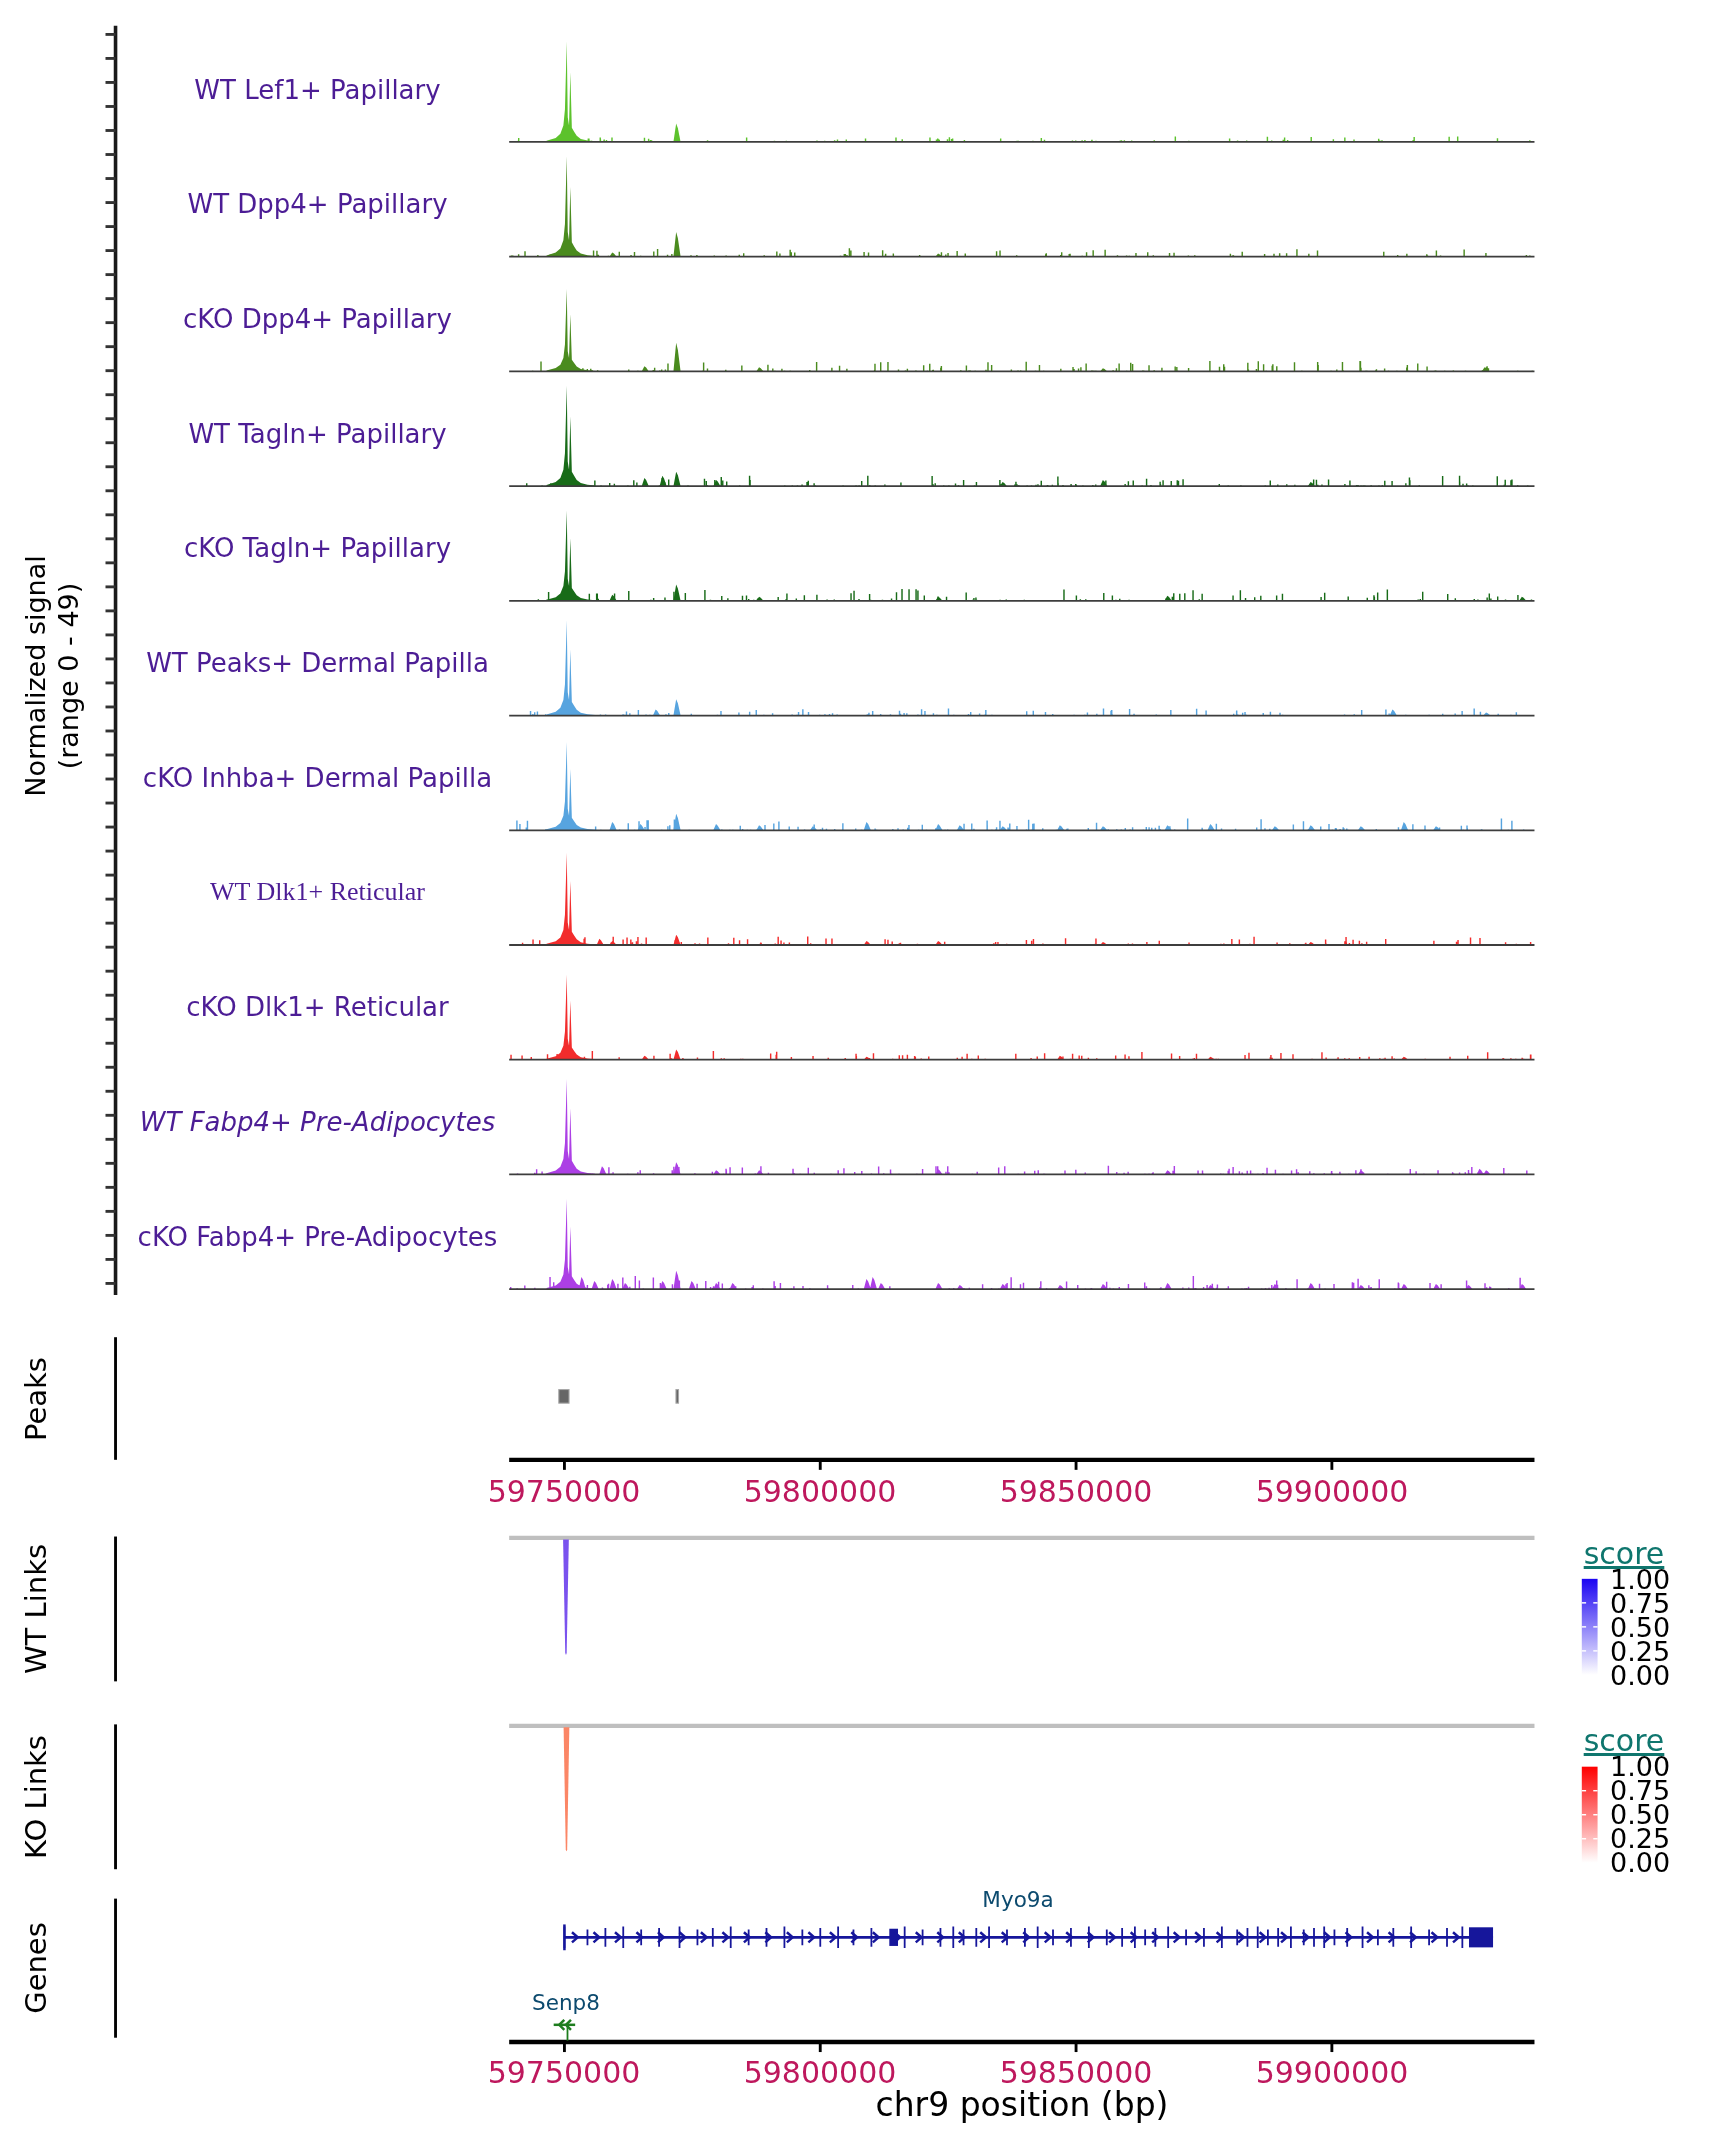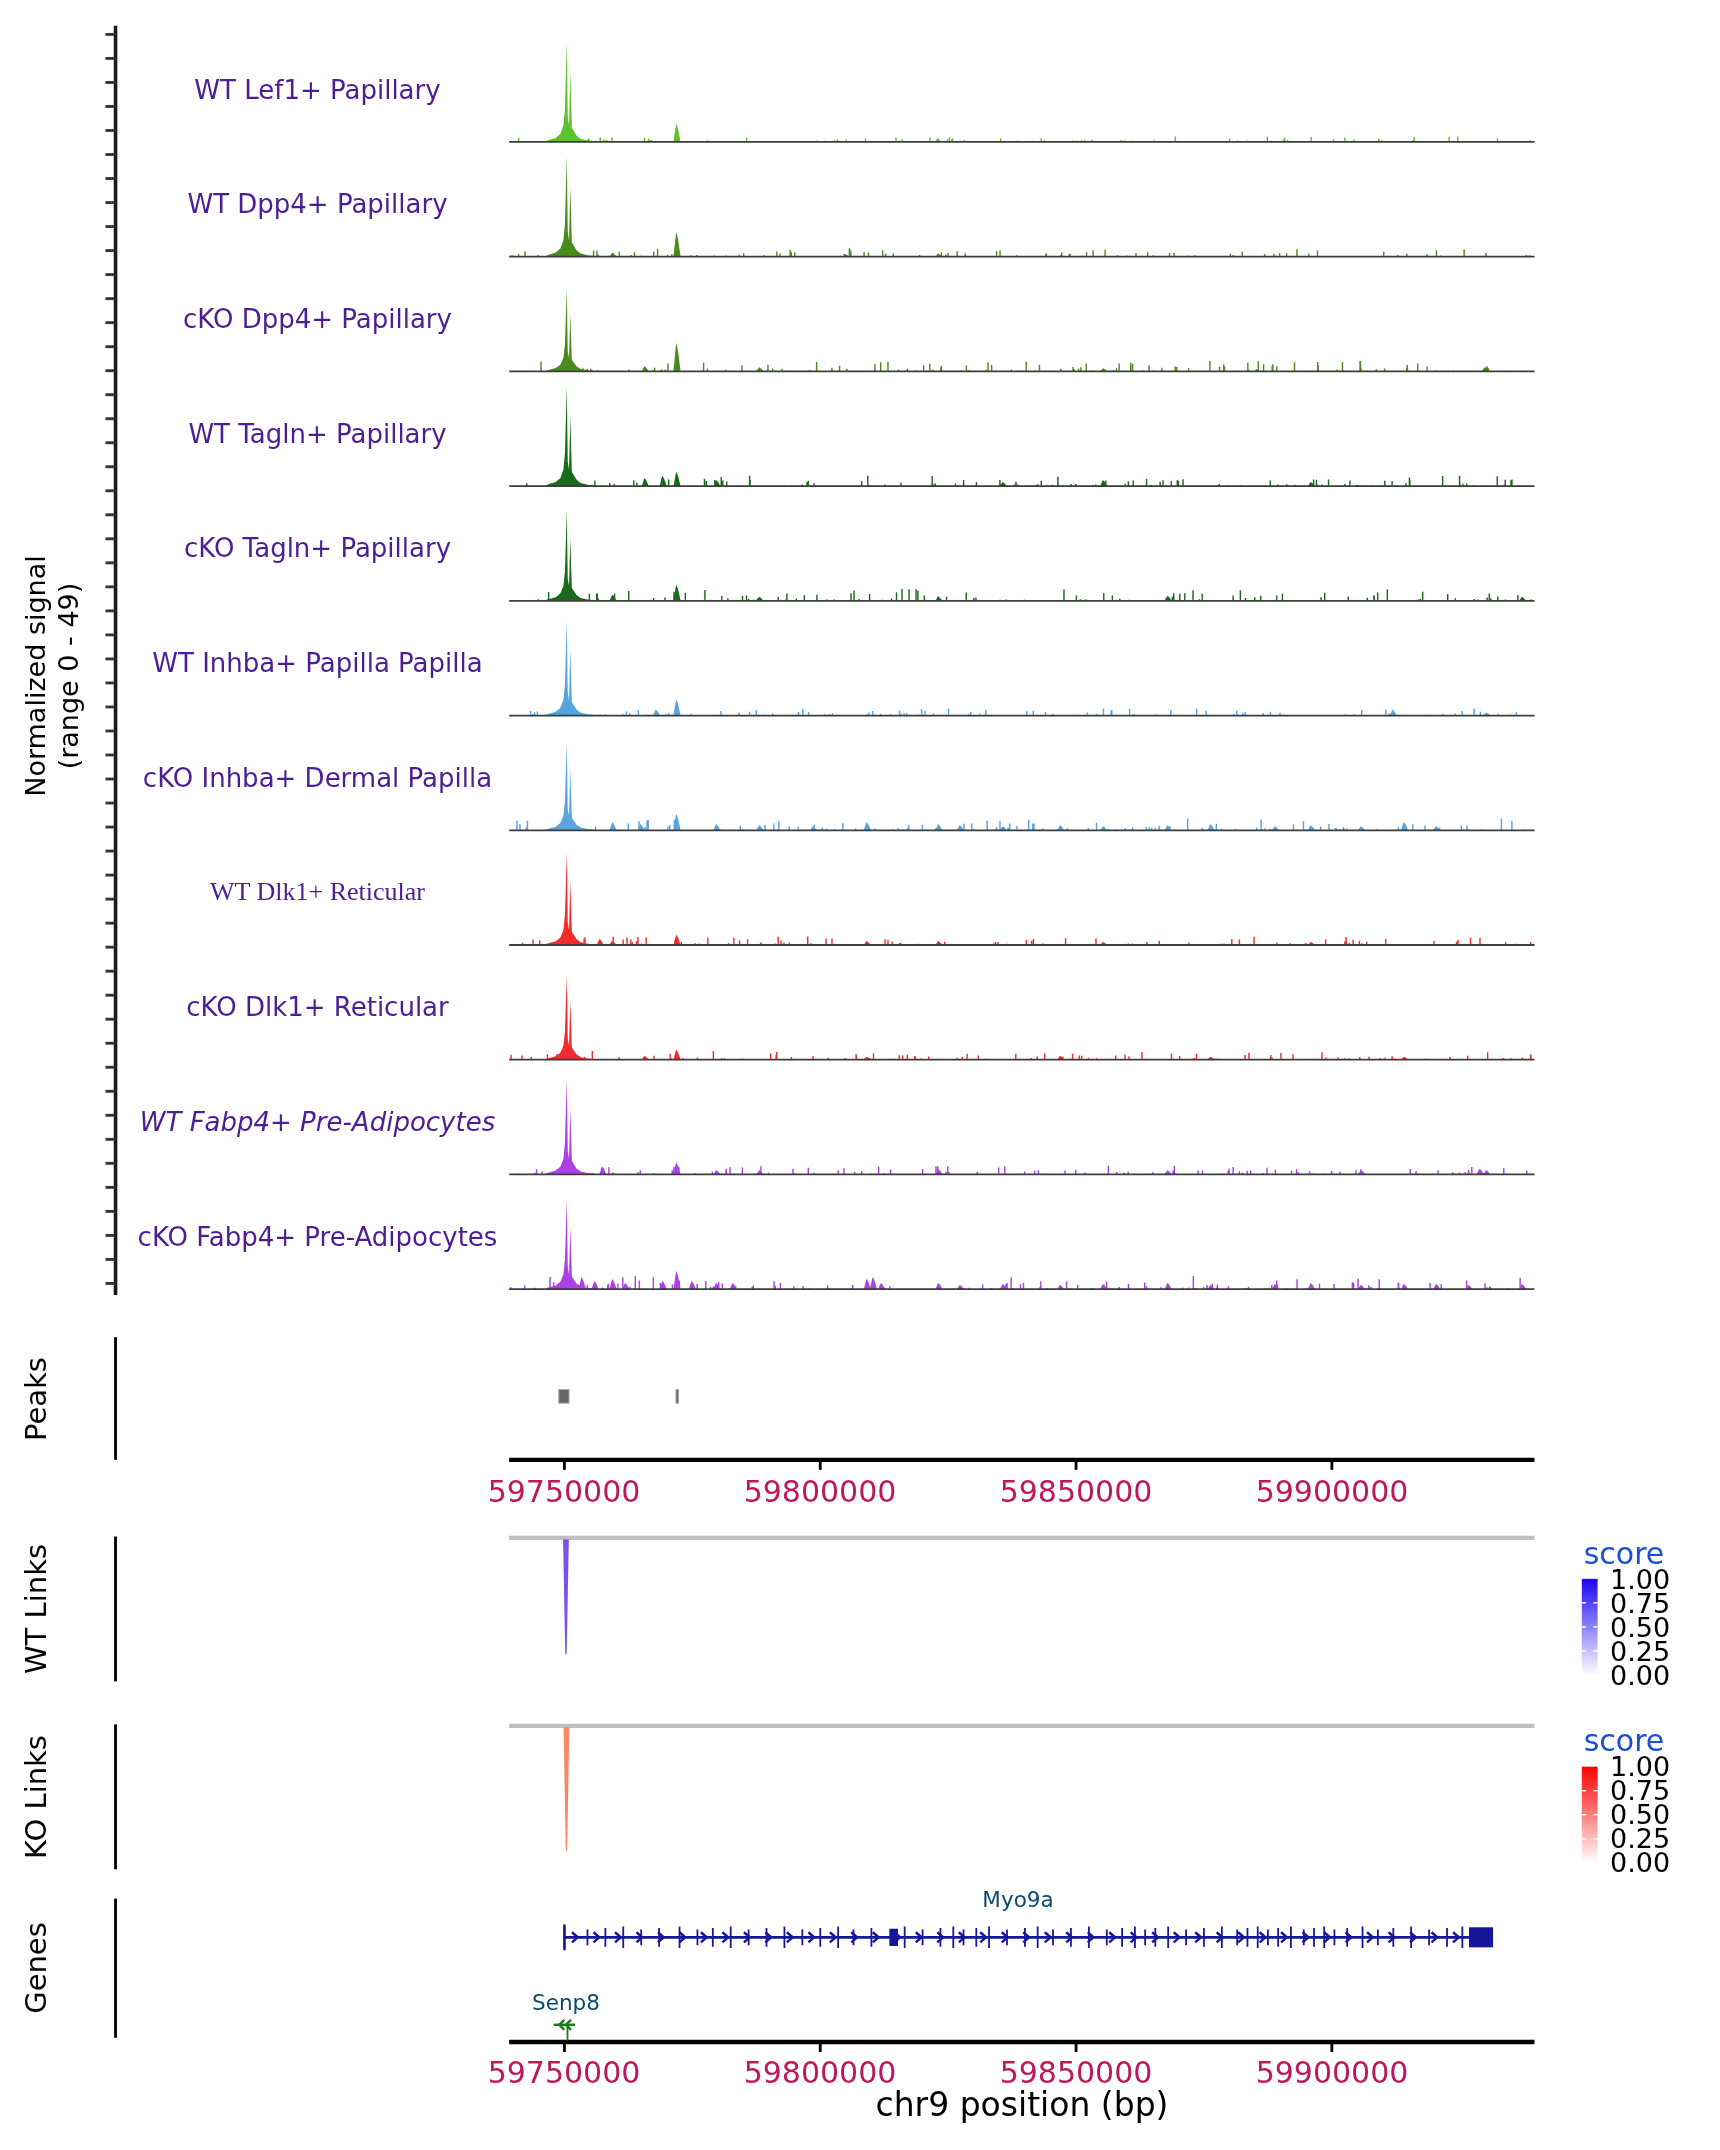--- a/index.html
+++ b/index.html
@@ -7,21 +7,21 @@
           font-family:"DejaVu Sans","Liberation Sans",sans-serif;}
   #gfx{position:absolute;left:0;top:0;}
   .abs{position:absolute;}
   .tracklabel{position:absolute;left:122px;width:391px;text-align:center;
               font-size:26px;color:#4c1d95;white-space:nowrap;}
   .rot{transform:rotate(-90deg);transform-origin:center center;white-space:nowrap;}
   .ylab{font-size:27px;color:#000;text-align:center;line-height:33px;}
   .seclab{font-size:29px;color:#000;}
   .ticklab{position:absolute;font-size:30px;color:#be185d;transform:translateX(-50%);white-space:nowrap;}
   .xtitle{position:absolute;font-size:33px;color:#000;transform:translateX(-50%);white-space:nowrap;}
-  .legtitle{position:absolute;font-size:30px;color:#1d4ed8;transform:translateX(-50%);}
+  .legtitle{position:absolute;font-size:30px;color:#0f766e;transform:translateX(-50%);text-decoration:underline;}
   .legval{position:absolute;font-size:27px;color:#000;transform:translateY(-50%);}
   .genelab{position:absolute;font-size:21.5px;color:#0c4a6e;transform:translateX(-50%);white-space:nowrap;}
 </style>
 </head>
 <body>
 
 <div id="figure">
 
   <svg id="gfx" width="1721" height="2151" viewBox="0 0 2400 3000">
       <defs>
@@ -186,21 +186,21 @@
   <div class="abs rot seclab" style="left:-50px;top:1592px;width:172px;text-align:center;">WT Links</div>
   <div class="abs rot seclab" style="left:-50px;top:1780px;width:172px;text-align:center;">KO Links</div>
   <div class="abs rot seclab" style="left:-36px;top:1951px;width:143px;text-align:center;">Genes</div>
 
   <div id="trackLabels">
       <div class="tracklabel" style="top: 75px;">WT Lef1+ Papillary</div>
       <div class="tracklabel" style="top: 189px;">WT Dpp4+ Papillary</div>
       <div class="tracklabel" style="top: 304px;">cKO Dpp4+ Papillary</div>
       <div class="tracklabel" style="top: 419px;">WT Tagln+ Papillary</div>
       <div class="tracklabel" style="top: 533px;">cKO Tagln+ Papillary</div>
-      <div class="tracklabel" style="top: 648px;">WT Inhba+ Papilla Papilla</div>
+      <div class="tracklabel" style="top: 648px;">WT Peaks+ Dermal Papilla</div>
       <div class="tracklabel" style="top: 763px;">cKO Inhba+ Dermal Papilla</div>
       <div class="tracklabel" style="top: 877px; font-family: Liberation Serif, serif;">WT Dlk1+ Reticular</div>
       <div class="tracklabel" style="top: 992px; text-align: center;">cKO Dlk1+ Reticular</div>
       <div class="tracklabel" style="top: 1107px; font-style: italic;">WT Fabp4+ Pre-Adipocytes</div>
       <div class="tracklabel" style="top: 1222px;">cKO Fabp4+ Pre-Adipocytes</div>
     </div>
   <div id="axisLabels1">
       <div class="ticklab" style="left: 564px; top: 1474px;">59750000</div>
       <div class="ticklab" style="left: 820px; top: 1474px;">59800000</div>
       <div class="ticklab" style="left: 1076px; top: 1474px;">59850000</div>

